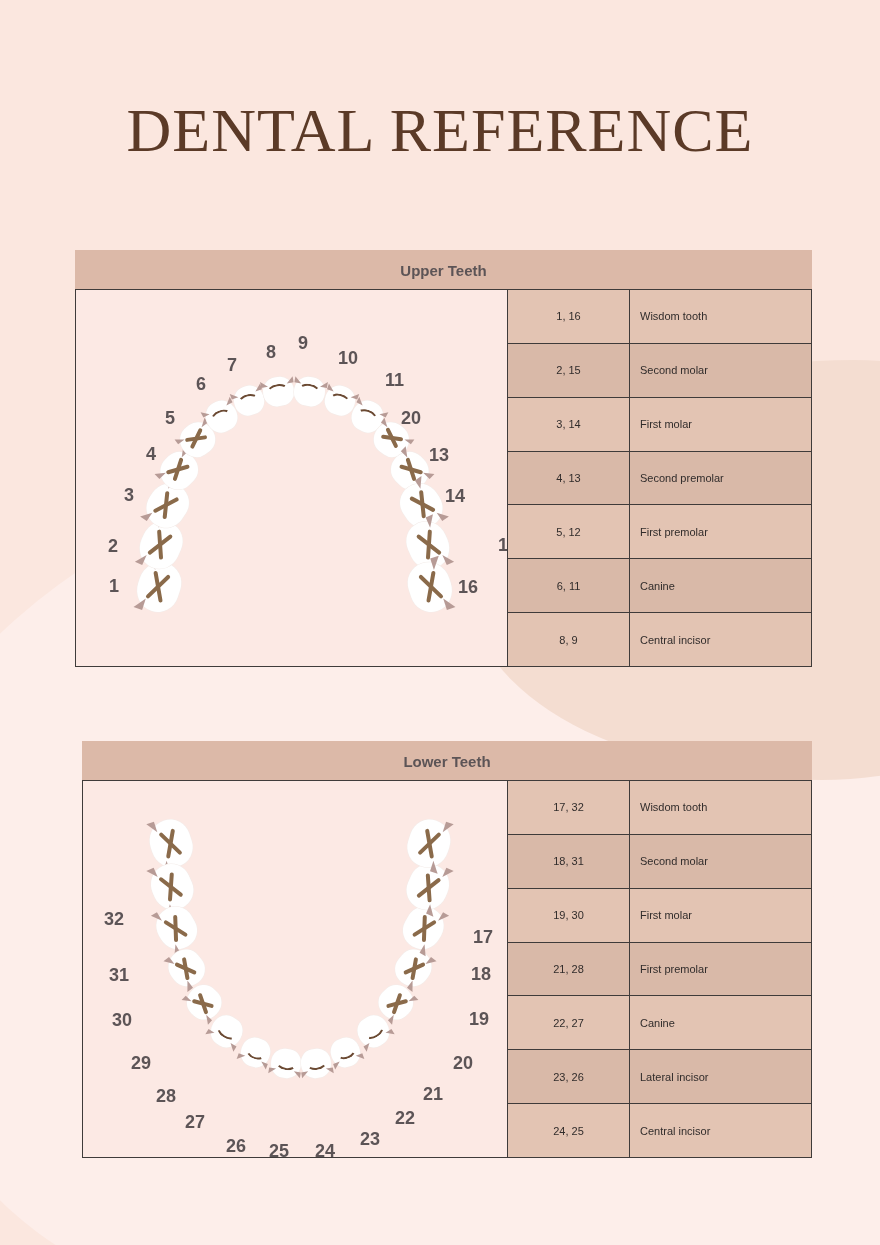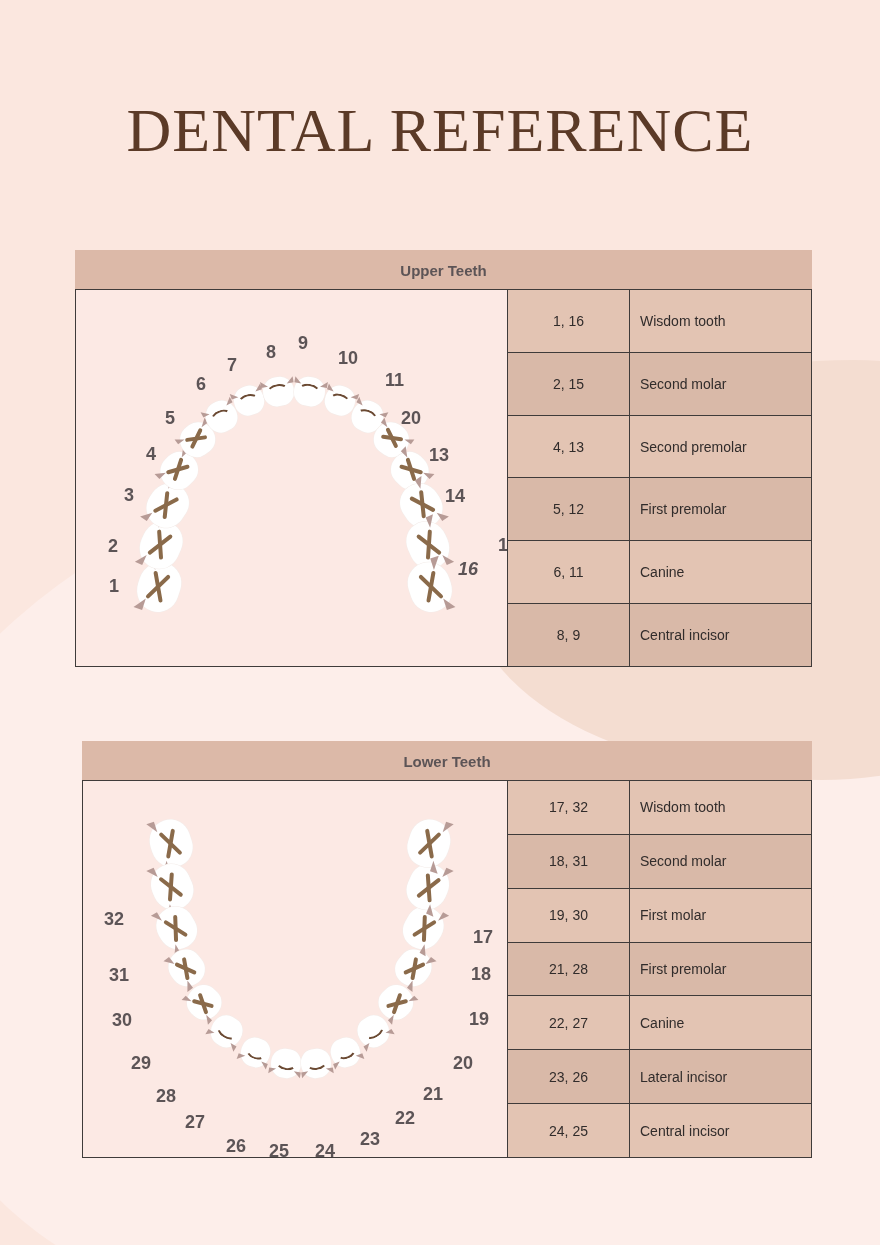--- a/index.html
+++ b/index.html
@@ -69,21 +69,21 @@
     border: 1.5px solid #3f3b3a;
     border-right: none;
     overflow: hidden;
   }
 
   
   .legend {
     border: 1.5px solid #3f3b3a;
     border-collapse: collapse;
     background: #6d28d9;
-    font-size: 14px;
+    font-size: 11px;
     color: #312c2b;
     table-layout: fixed;
   }
   .legend tr { height: 47.5px; }
   .legend td {
     border: 1px solid #3f3b3a;
     padding: 0 10px;
     vertical-align: middle;
   }
   .legend td.code { width: 122px; text-align: center; }
@@ -241,32 +241,36 @@
         <div class="num" style="left:120px; top:84px;">6</div>
         <div class="num" style="left:151px; top:65px;">7</div>
         <div class="num" style="left:190px; top:52px;">8</div>
         <div class="num" style="left:222px; top:43px;">9</div>
         <div class="num" style="left:262px; top:58px;">10</div>
         <div class="num" style="left:309px; top:80px;">11</div>
         <div class="num" style="left:325px; top:118px;">20</div>
         <div class="num" style="left:353px; top:155px;">13</div>
         <div class="num" style="left:369px; top:196px;">14</div>
         <div class="num" style="left:382px; top:245px;margin-left:40px;">15</div>
-        <div class="num" style="left:382px; top:269px;font-style:italic;">16</div>
+        <div class="num" style="left:382px; top:287px;">16</div>
       </div>
 
       <table class="legend">
         <tbody>
           <tr>
             <td class="code">1, 16</td>
             <td class="name">Wisdom tooth</td>
           </tr>
           <tr>
             <td class="code">2, 15</td>
             <td class="name">Second molar</td>
+          </tr>
+          <tr>
+            <td class="code">3, 14</td>
+            <td class="name">First molar</td>
           </tr>
           <tr>
             <td class="code">4, 13</td>
             <td class="name">Second premolar</td>
           </tr>
           <tr>
             <td class="code">5, 12</td>
             <td class="name">First premolar</td>
           </tr>
           <tr>

